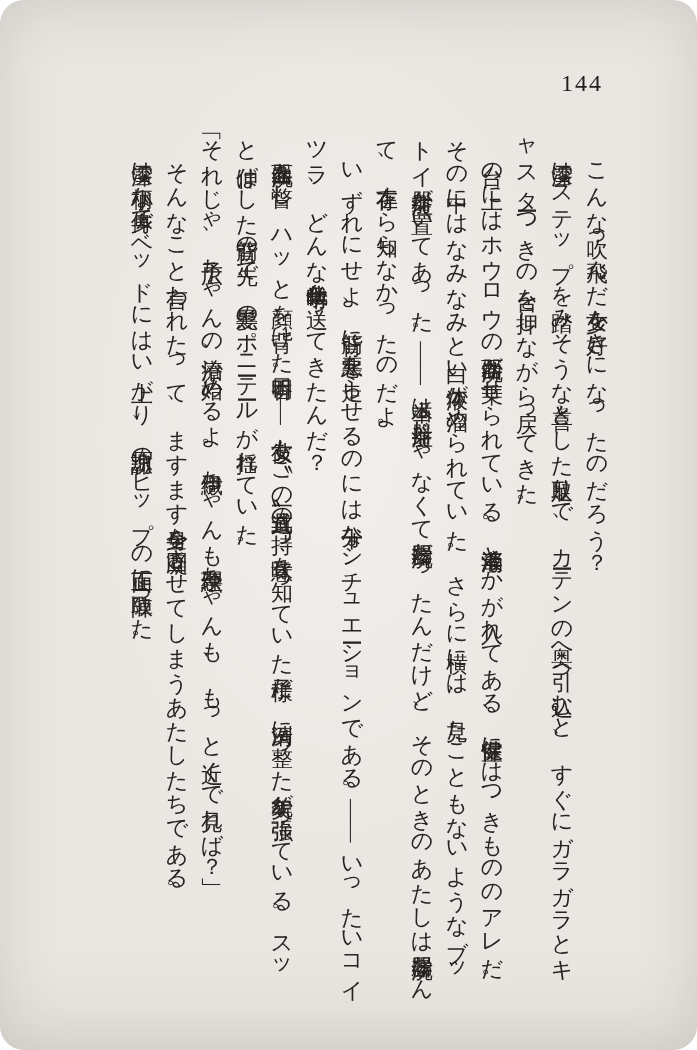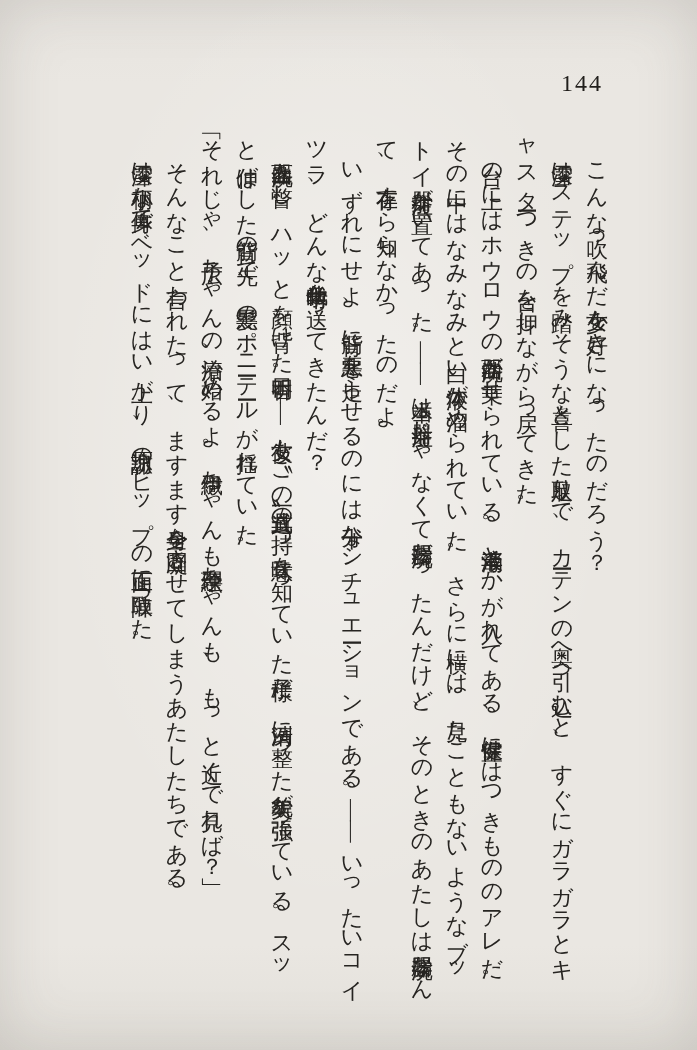--- a/index.html
+++ b/index.html
@@ -45,21 +45,21 @@
     letter-spacing: -0.6px;     
     color: #262421;
     text-align: left;
   }
   .text-block p { text-indent: 1em; }
   .text-block p.noindent { text-indent: 0; }
 </style>
 </head>
 <body>
 
-<div class="page" style="background-color: rgb(233, 230, 225);">
+<div class="page" style="background-color: rgb(233, 230, 225); border-radius: 24px;">
 
   <div class="page-number">144</div>
 
   <div class="text-block" style="color: rgb(38, 36, 33);">
     <p>こんな吹っ飛んだ少女を好きになったのだろう？</p>
     <p>深雪はステップを踏みそうな喜々とした足取りで、カーテンの奥へ引っ込むと、すぐにガラガラとキャスターつきの台を押しながら戻ってきた。</p>
     <p>台の上にはホウロウの洗面器が乗せられている。消毒液とかが入れてある、保健室にはつきもののアレだ。その中にはなみなみと白い液体が溜められていた。さらに横には、見たこともないようなブットイ注射器が置いてあった。――本当は注射器じゃなくて浣腸器だったんだけど、そのときのあたしは浣腸器なんて、存在すら知らなかったのだよ。</p>
     <p>いずれにせよ、背筋に悪寒を走らせるのには十分なシチュエーションである。――いったいコイツラ、どんな中学時代を送ってきたんだ？</p>
     <p>洗面器を一瞥し、ハッと顔を背けた明日香。――彼女も〝この道具一式〟の持つ意味を知っていた様子だ。清冽に整った美貌が強張っている。スッと伸ばした背筋の先で、黒髪のポニーテールが揺れていた。</p>
     <p class="noindent">「それじゃ、広子ちゃんの治療、始めるよ。伊織ちゃんも絵理奈ちゃんも、もっと近くで見れば？」</p>

